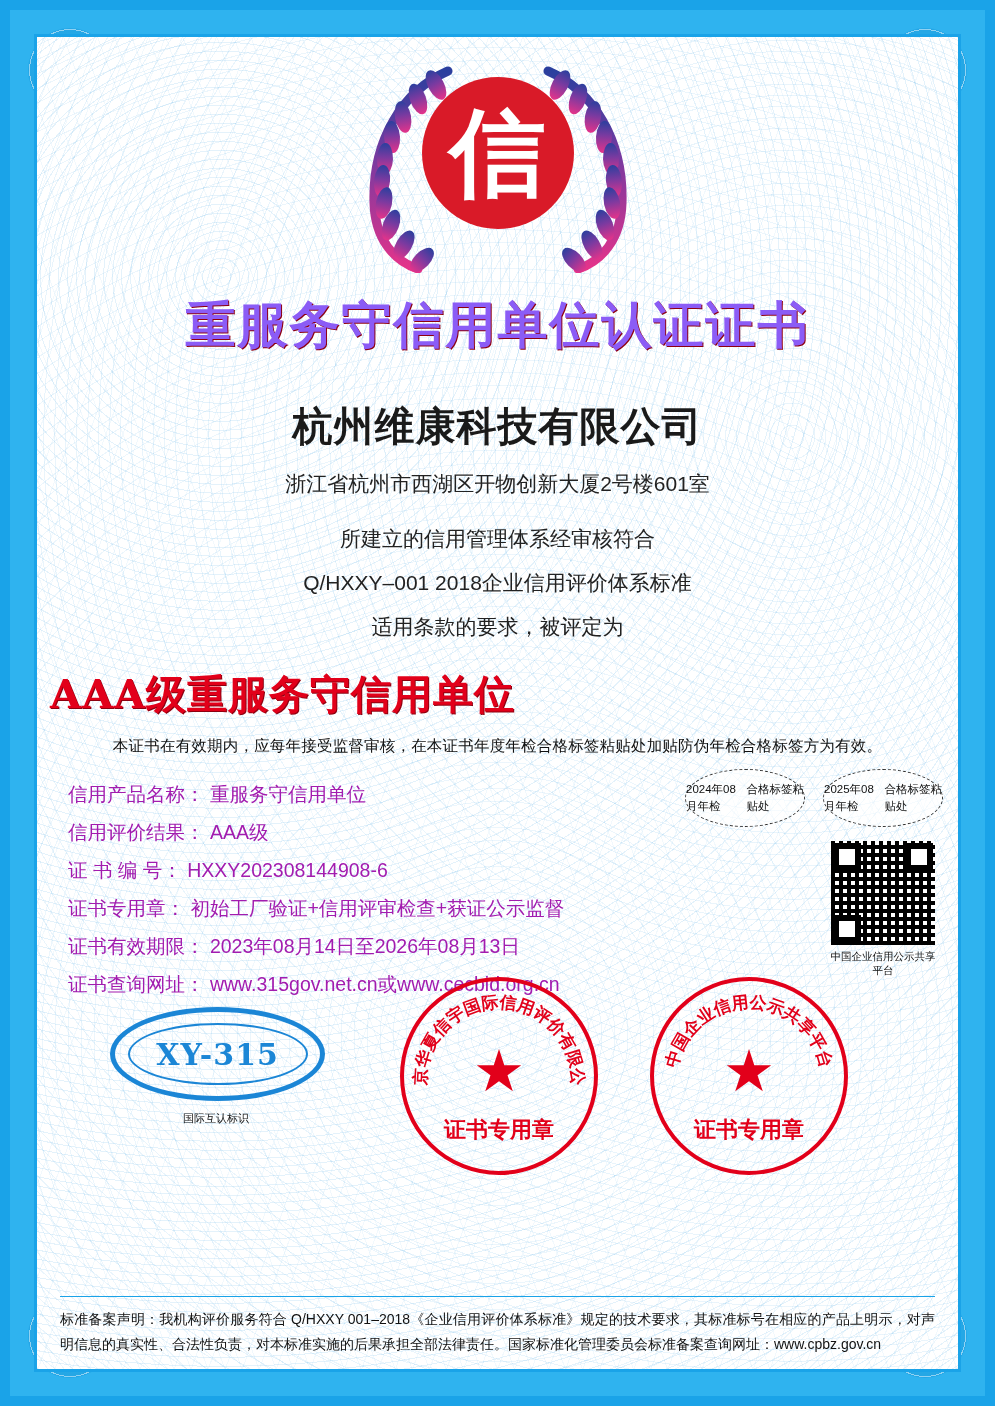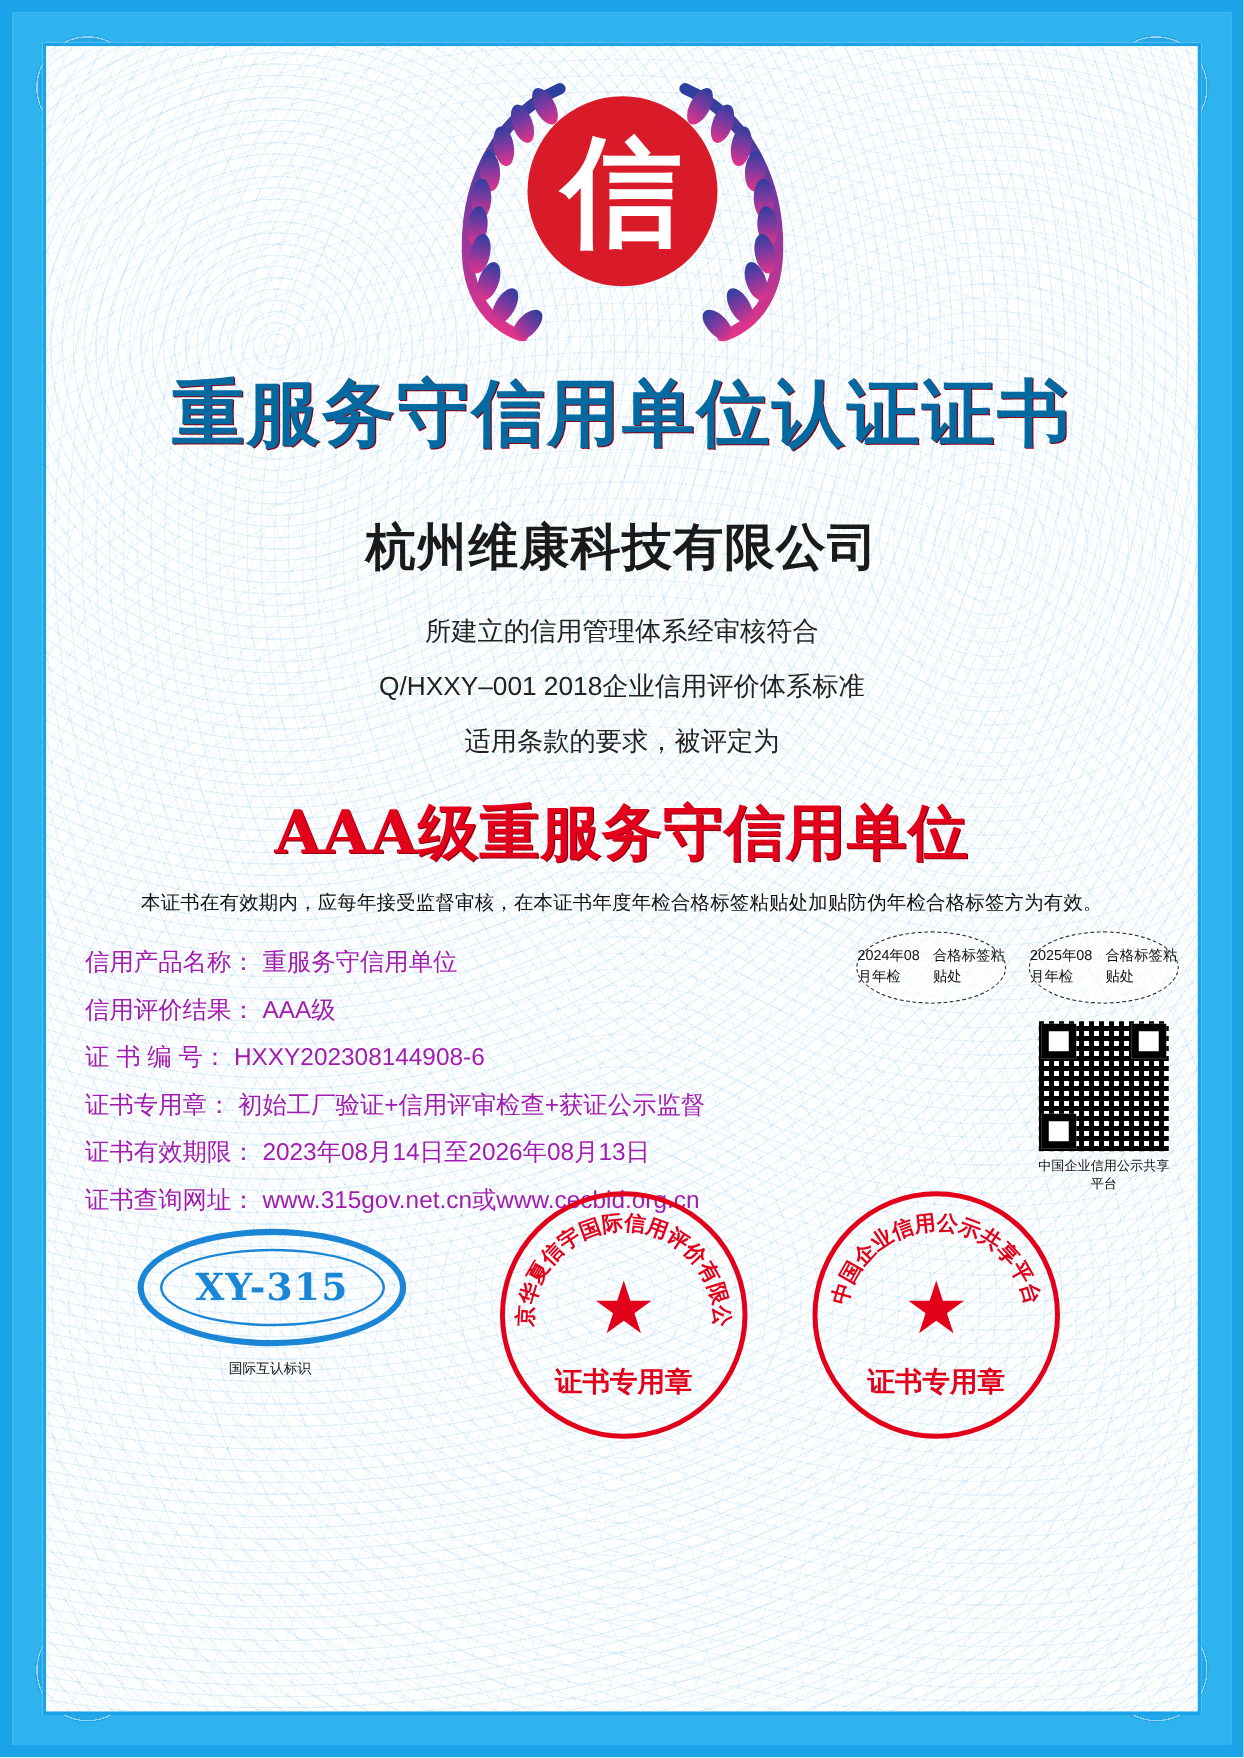--- a/index.html
+++ b/index.html
@@ -82,24 +82,24 @@
     display:flex;align-items:center;justify-content:center;
   }
   .seal-char{
     color:#ffffff;font-size:96px;line-height:1;font-weight:700;
     font-family:"DejaVu Serif","Liberation Serif",serif;
   }
 
   
   .main-title{
     text-align:center;
-    font-size:58px;
+    font-size:50px;
     font-weight:700;
     letter-spacing:2px;
-    color:#0369a1;
+    color:#8b5cf6;
     font-family:"DejaVu Sans","Liberation Sans",sans-serif;
     margin-top:4px;
     text-shadow:1px 1px 0 #8d0010;
   }
   .company{
     text-align:center;
     font-size:40px;
     font-weight:700;
     color:#1a1a1a;
     margin-top:40px;
@@ -113,22 +113,22 @@
   }
   .stmt{
     text-align:center;
     font-size:21px;
     color:#222;
     margin-top:22px;
     line-height:1.8;
   }
   .stmt div{margin-top:6px;}
   .grade{
-    text-align:center;
-    font-size:48px;
+    text-align:left;
+    font-size:40px;
     font-weight:700;
     color:#e2001a;
     font-family:"DejaVu Serif","Liberation Serif",serif;
     letter-spacing:1px;
     margin-top:22px;
     text-shadow:1px 1px 0 #8d0010;
   }
   .notice{
     text-align:center;
     font-size:15.5px;
@@ -309,20 +309,21 @@
         <div class="seal-circle">
           <span class="seal-char">信</span>
         </div>
       </div>
     </div>
 
     <div class="main-title">重服务守信用单位认证证书</div>
 
     <div class="company">杭州维康科技有限公司</div>
 
+    <div class="address">浙江省杭州市西湖区开物创新大厦2号楼601室</div>
 
     <div class="stmt">
       <div>所建立的信用管理体系经审核符合</div>
       <div>Q/HXXY–001 2018企业信用评价体系标准</div>
       <div>适用条款的要求，被评定为</div>
     </div>
 
     <div class="grade">AAA级重服务守信用单位</div>
 
     <div class="notice">本证书在有效期内，应每年接受监督审核，在本证书年度年检合格标签粘贴处加贴防伪年检合格标签方为有效。</div>
@@ -402,15 +403,16 @@
           </defs>
           <text>
             <textPath href="#arcB" startOffset="50%" text-anchor="middle">中国企业信用公示共享平台</textPath>
           </text>
         </svg>
         <div class="seal-star">★</div>
         <div class="seal-bottom-text">证书专用章</div>
       </div>
     </div>
 
+    <div class="footer-note">标准备案声明：我机构评价服务符合 Q/HXXY 001–2018《企业信用评价体系标准》规定的技术要求，其标准标号在相应的产品上明示，对声明信息的真实性、合法性负责，对本标准实施的后果承担全部法律责任。国家标准化管理委员会标准备案查询网址：www.cpbz.gov.cn</div>
 
   </div>
 </div>
 
 </body></html>

